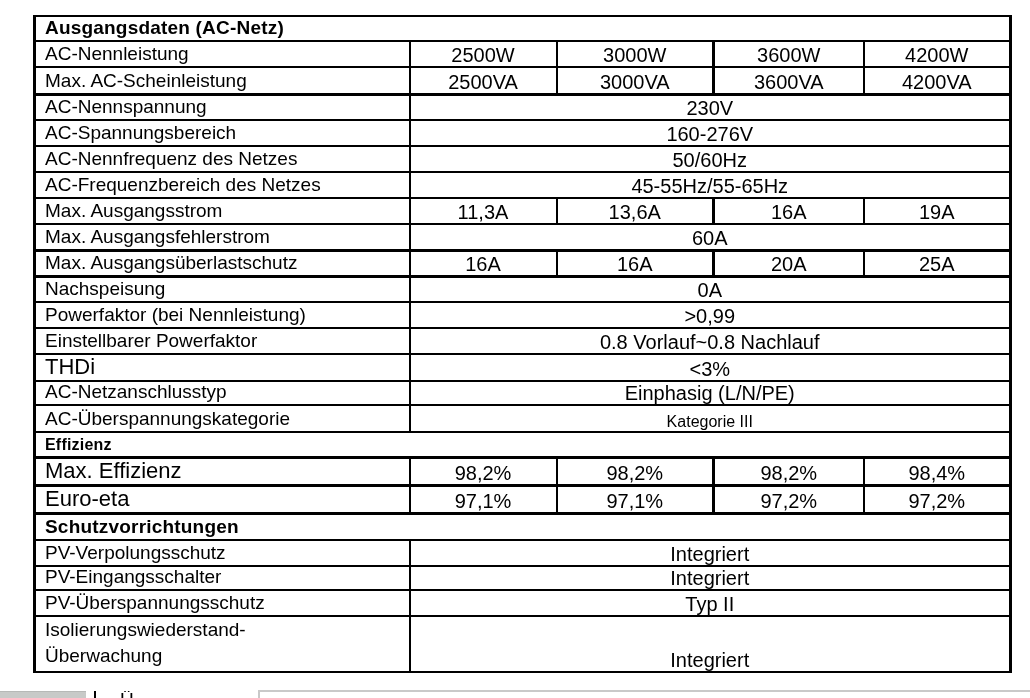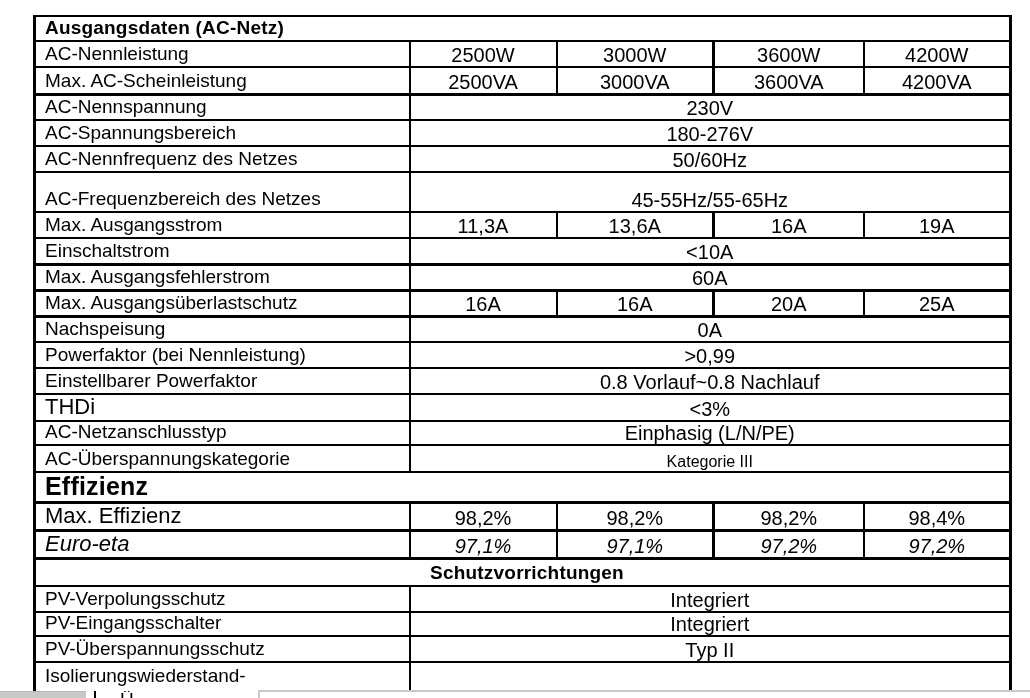--- a/index.html
+++ b/index.html
@@ -14,21 +14,21 @@
     border-collapse:collapse;table-layout:fixed;
     border:2px solid #000;border-left-width:3px;border-right-width:3px;
   }
   #spec td{
     border:2px solid #000;
     vertical-align:bottom;
     white-space:nowrap;
     overflow:visible;
   }
   td.sec{font-weight:bold;font-size:19px;padding:0 0 2px 9px;line-height:1.05;letter-spacing:.2px}
-  td.sec.big{font-size:25px}
+  td.sec.big{font-size:16px}
   td.lbl{font-size:19px;padding:0 2px 2px 9px;line-height:1.05}
   td.lbl.big{font-size:22px}
   td.lbl.two{white-space:normal;line-height:1.38;padding-bottom:1px}
   td.val{font-size:20px;text-align:center;padding:0 0 1px 0;line-height:1.0}
   td.val.big{font-size:16px}
   #spec .tb{border-bottom-width:3px}
   #spec .vthick{border-left-width:3px}
 
   
   #gray-bar{position:absolute;left:0;top:691px;width:86px;height:7px;background:#c8cac8;border-top:1px solid #b7b9b7}
@@ -64,40 +64,36 @@
         <td class="val tb">3000VA</td>
         <td class="val vthick tb">3600VA</td>
         <td class="val tb">4200VA</td>
       </tr>
       <tr style="height: 26px;">
         <td class="lbl">AC-Nennspannung</td>
         <td class="val merged" colspan="4">230V</td>
       </tr>
       <tr style="height: 26px;">
         <td class="lbl">AC-Spannungsbereich</td>
-        <td class="val merged" colspan="4">180-276V</td>
+        <td class="val merged" colspan="4">160-276V</td>
       </tr>
       <tr style="height: 26px;">
         <td class="lbl">AC-Nennfrequenz des Netzes</td>
         <td class="val merged" colspan="4">50/60Hz</td>
       </tr>
-      <tr style="height: 40px;">
+      <tr style="height: 26px;">
         <td class="lbl">AC-Frequenzbereich des Netzes</td>
         <td class="val merged" colspan="4">45-55Hz/55-65Hz</td>
       </tr>
       <tr style="height: 26px;">
         <td class="lbl">Max. Ausgangsstrom</td>
         <td class="val">11,3A</td>
         <td class="val">13,6A</td>
         <td class="val vthick">16A</td>
         <td class="val">19A</td>
-      </tr>
-      <tr style="height: 26px;">
-        <td class="lbl tb">Einschaltstrom</td>
-        <td class="val merged tb" colspan="4">&lt;10A</td>
       </tr>
       <tr style="height: 26px; margin-left: 32px;">
         <td class="lbl tb">Max. Ausgangsfehlerstrom</td>
         <td class="val merged tb" colspan="4">60A</td>
       </tr>
       <tr style="height: 26px;">
         <td class="lbl tb">Max. Ausgangsüberlastschutz</td>
         <td class="val tb">16A</td>
         <td class="val tb">16A</td>
         <td class="val vthick tb">20A</td>
@@ -130,28 +126,28 @@
       <tr style="height: 25px;">
         <td class="sec big tb" colspan="5">Effizienz</td>
       </tr>
       <tr style="height: 25px;">
         <td class="lbl big tb">Max. Effizienz</td>
         <td class="val tb">98,2%</td>
         <td class="val tb">98,2%</td>
         <td class="val vthick tb">98,2%</td>
         <td class="val tb">98,4%</td>
       </tr>
-      <tr style="height: 26px; font-style: italic;">
+      <tr style="height: 26px;">
         <td class="lbl big tb">Euro-eta</td>
         <td class="val tb">97,1%</td>
         <td class="val tb">97,1%</td>
         <td class="val vthick tb">97,2%</td>
         <td class="val tb">97,2%</td>
       </tr>
-      <tr style="height: 27px; text-align: center;">
+      <tr style="height: 27px;">
         <td class="sec" colspan="5">Schutzvorrichtungen</td>
       </tr>
       <tr style="height: 26px;">
         <td class="lbl">PV-Verpolungsschutz</td>
         <td class="val merged" colspan="4">Integriert</td>
       </tr>
       <tr style="height: 14px;">
         <td class="lbl">PV-Eingangsschalter</td>
         <td class="val merged" colspan="4">Integriert</td>
       </tr>

